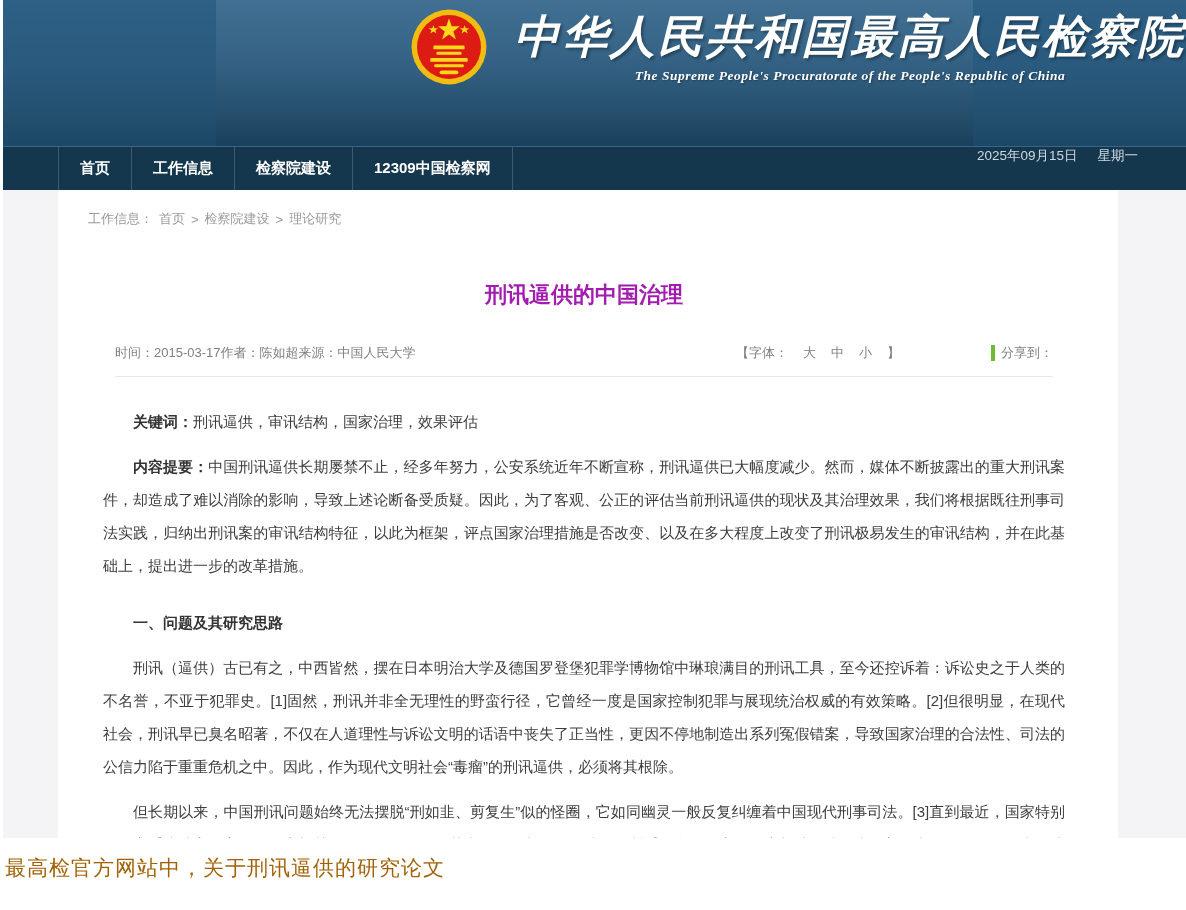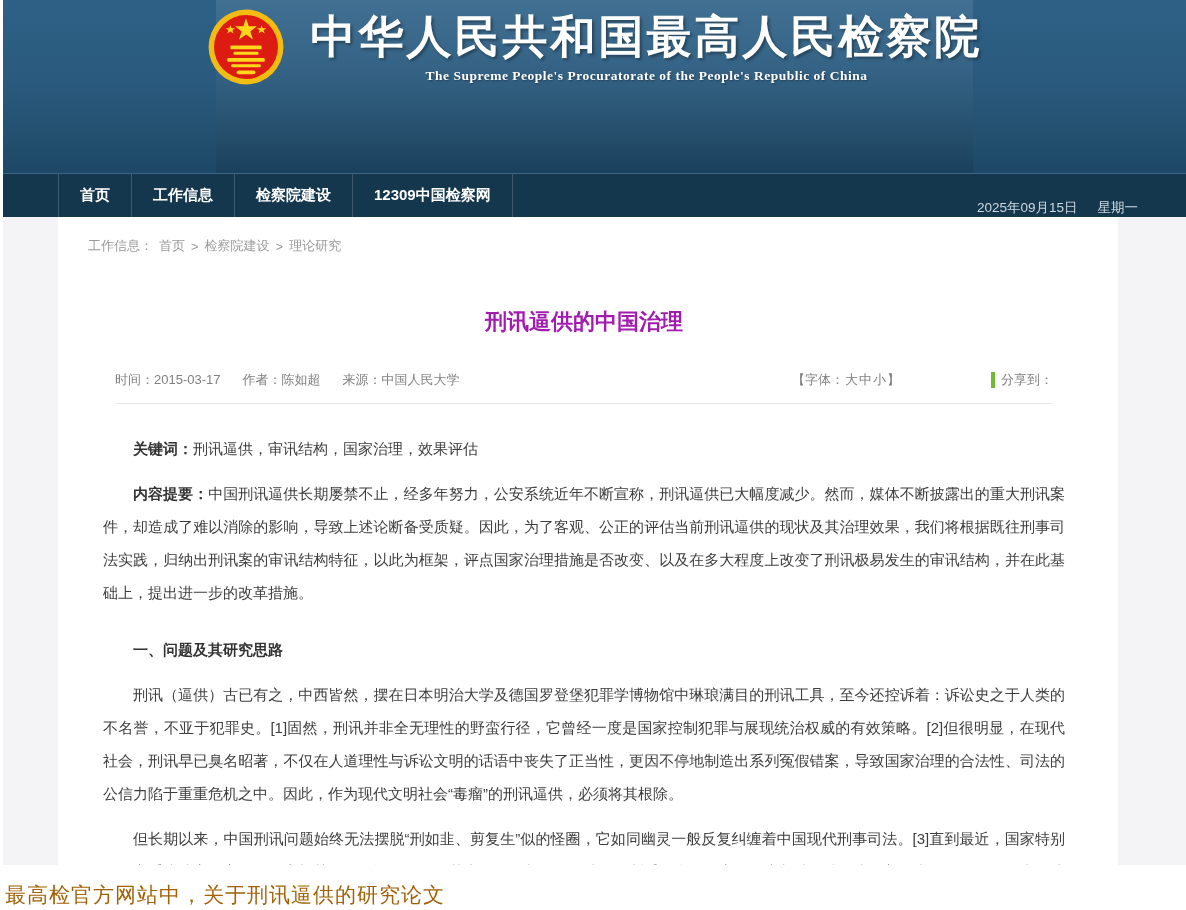--- a/index.html
+++ b/index.html
@@ -5,24 +5,24 @@
   html,body{margin:0;padding:0;}
   body{
     width:1186px;height:910px;background:#ffffff;
     font-family:"Liberation Sans","DejaVu Sans",sans-serif;
     overflow:hidden;
   }
   .shell{margin-left:3px;}
 
   
   .site-header{
-    height:173px;
+    height:146px;
     background:linear-gradient(180deg,#2e6186 0%,#2a5a7e 45%,#23506f 80%,#1d4767 100%);
     position:relative;
-    display:flex;align-items:flex-start;justify-content:center;
+    display:flex;align-items:flex-start;justify-content:flex-end;font-style:italic;
   }
   .header-photo{
     position:absolute;left:18%;top:0;width:64%;height:100%;
     background:linear-gradient(180deg,rgba(150,180,205,0.18) 0%,rgba(255,255,255,0.05) 38%,rgba(0,0,0,0.10) 100%);
     pointer-events:none;
   }
   .branding{
     position:relative;display:flex;align-items:flex-start;gap:26px;margin-top:8px;
   }
   .emblem{width:78px;height:78px;flex:0 0 auto;}
@@ -42,21 +42,21 @@
     height:44px;background:#15374e;display:flex;align-items:stretch;
     padding-left:55px;border-top:1px solid #3a6583;box-sizing:border-box;
   }
   .nav-item{
     display:flex;align-items:center;padding:0 21px;
     color:#ffffff;font-size:15px;font-weight:bold;cursor:pointer;
     border-right:1px solid rgba(255,255,255,0.18);white-space:nowrap;
   }
   .nav-item:first-child{border-left:1px solid rgba(255,255,255,0.18);}
   .nav-date{
-    margin-left:auto;margin-right:48px;display:flex;align-items:flex-end;gap:20px;
+    margin-left:auto;margin-right:48px;display:flex;align-items:flex-start;gap:20px;
     color:#cdd8e0;font-size:13.5px;white-space:nowrap;
   }
 
   
   .content-bg{height:648px;background:#f4f4f6;}
   .content{
     margin-left:55px;width:1060px;height:100%;background:#ffffff;
     box-sizing:border-box;overflow:hidden;
   }
   .breadcrumb{
@@ -67,23 +67,23 @@
   .article{padding:0 53px 0 45px;}
   .article-title{
     text-align:center;color:#a21caf;font-size:22px;font-weight:bold;
     margin-top:52px;margin-bottom:0;
   }
   .meta-row{
     display:flex;justify-content:space-between;align-items:center;
     margin:34px 12px 0 12px;padding-bottom:14px;border-bottom:1px solid #e8e8e8;
     font-size:13px;color:#808080;
   }
-  .meta-left{display:flex;gap:22px;white-space:nowrap;}
+  .meta-left{display:flex;white-space:nowrap;}
   .meta-right{display:flex;align-items:center;white-space:nowrap;}
-  .font-sizer{display:flex;align-items:center;gap:1px;}
+  .font-sizer{display:flex;align-items:center;gap:15px;}
   .font-size-btn{cursor:pointer;}
   .share-wrap{display:flex;align-items:center;margin-left:46px;padding-left:45px;}
   .share-bar{width:4px;height:16px;background:#71bb34;margin-right:6px;}
 
   .article-body{margin-top:28px;}
   .article-body p{
     font-size:15px;line-height:33px;color:#3d3d3d;
     text-indent:2em;margin:12px 0;text-align:justify;
   }
   .article-body p.section-heading{font-weight:bold;color:#333333;margin:24px 0 12px 0;}

